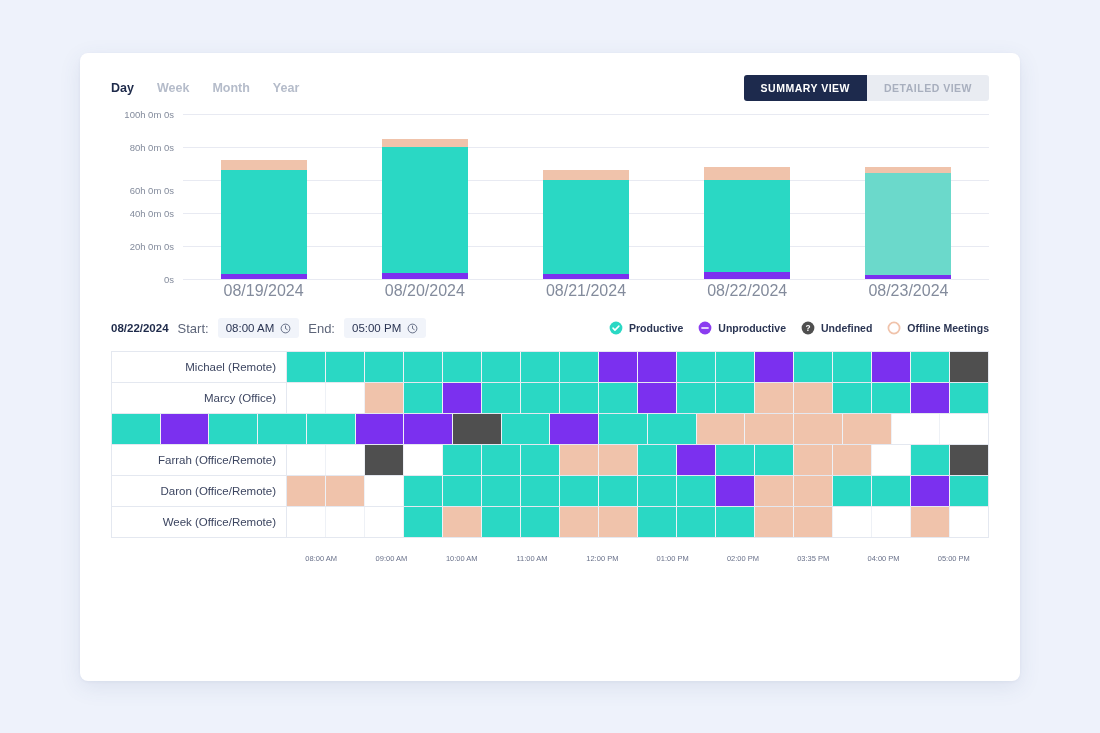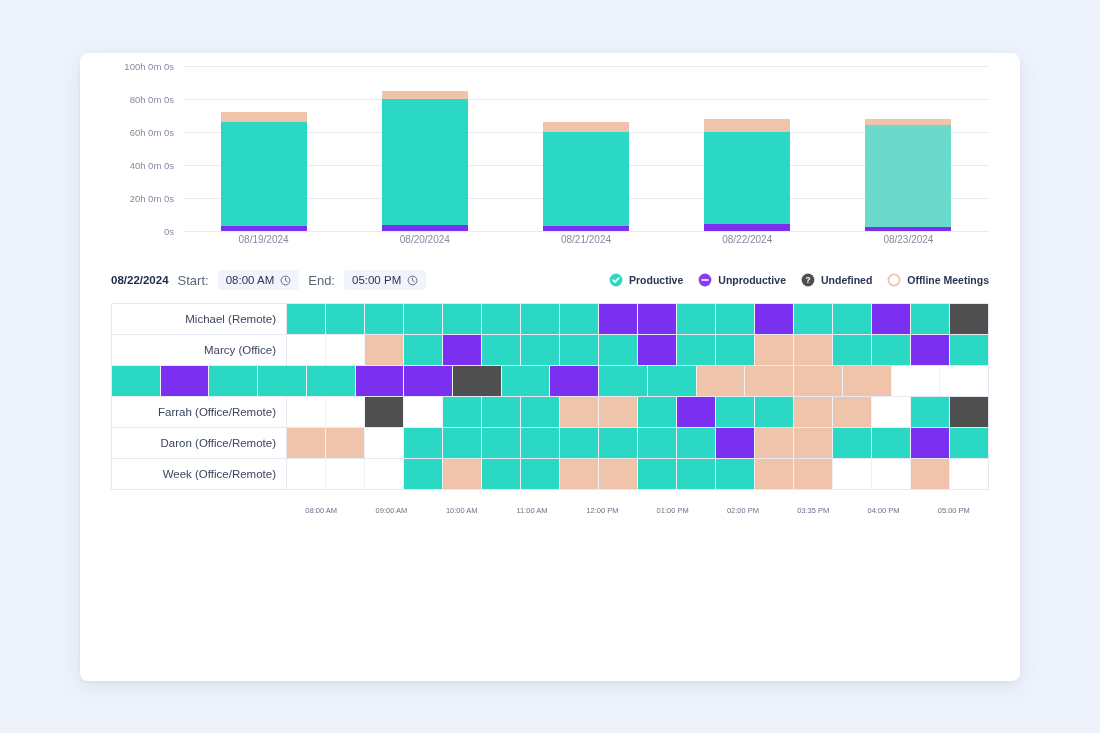--- a/index.html
+++ b/index.html
@@ -78,21 +78,21 @@
   .bar-slot {
     flex: 1; display: flex; flex-direction: column;
     align-items: center; justify-content: flex-end; height: 100%;
   }
   .bar { width: 86px; display: flex; flex-direction: column; justify-content: flex-end; }
   .seg { width: 100%; }
   .x-labels {
     position: absolute; left: 72px; right: 0; top: 168px; display: flex;
   }
   .x-label {
-    flex: 1; text-align: center; font-size: 10px; color: #838b9c;
+    flex: 1; text-align: center; font-size: 16px; color: #838b9c;
   }
   
   .sdr-title {
     margin: 6px 31px 0 31px;
     font-size: 11.5px; font-weight: bold; letter-spacing: .3px; color: #1e2a4a;
   }
   .sdr-row {
     margin: 12px 31px 0 31px;
     display: flex; align-items: center; justify-content: space-between;
   }
@@ -127,26 +127,38 @@
   .tl-axis-pad { width: 175px; flex: 0 0 175px; }
   .tl-axis-ticks { flex: 1; display: flex; }
   .tl-tick { flex: 1; text-align: center; font-size: 7.5px; color: #6b7governing; color: #6b7punct; color: #69718a; }
 </style>
 </head>
 <body>
 
 <div class="card">
 
 
+  <div class="controls">
+    <div class="tabs">
+      <div class="tab active">Day</div>
+      <div class="tab">Week</div>
+      <div class="tab">Month</div>
+      <div class="tab">Year</div>
+    </div>
+    <div class="viewtoggle">
+      <div class="vt-btn active">SUMMARY VIEW</div>
+      <div class="vt-btn inactive">DETAILED VIEW</div>
+    </div>
+  </div>
 
   <div class="chart">
     <div class="y-labels" id="y-labels">
         <div class="y-label" style="top: 0px;">100h 0m 0s</div>
         <div class="y-label" style="top: 33px;">80h 0m 0s</div>
-        <div class="y-label" style="top: 66px; text-align: center;">60h 0m 0s</div>
+        <div class="y-label" style="top: 76px; text-align: center;">60h 0m 0s</div>
         <div class="y-label" style="top: 99px;">40h 0m 0s</div>
         <div class="y-label" style="top: 132px;">20h 0m 0s</div>
         <div class="y-label" style="top: 165px;">0s</div>
       </div>
     <div class="plot">
       <div id="gridlines">
           <div class="gridline" style="top: 0px;"></div>
           <div class="gridline" style="top: 33px;"></div>
           <div class="gridline" style="top: 66px;"></div>
           <div class="gridline" style="top: 99px;"></div>

